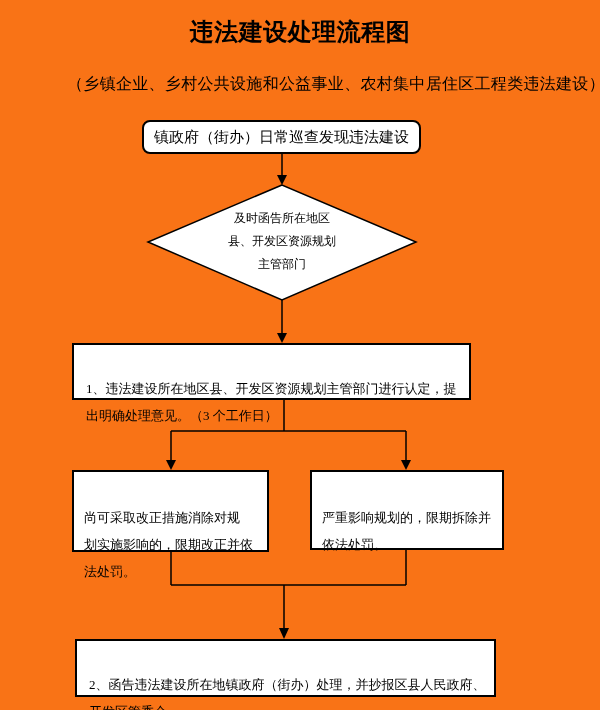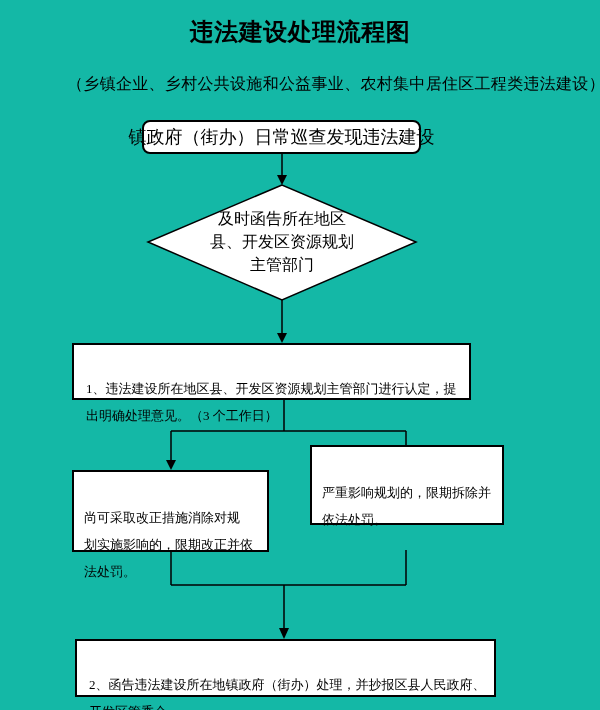--- a/index.html
+++ b/index.html
@@ -4,21 +4,21 @@
 <style>
   html, body {
     margin: 0;
     padding: 0;
     background: #ffffff;
   }
   .canvas {
     position: relative;
     width: 600px;
     height: 710px;
-    background: #14b8a6;
+    background: #f97316;
     overflow: hidden;
     color: #000000;
   }
   .title {
     position: absolute;
     top: 16px;
     left: 0;
     width: 600px;
     text-align: center;
     font-family: "Liberation Sans", sans-serif;
@@ -55,50 +55,50 @@
     color: #000000;
   }
   .box-start {
     left: 142px; top: 120px;
     width: 279px; height: 34px;
     border-radius: 8px;
     display: flex;
     align-items: center;
     justify-content: center;
     white-space: nowrap;
-    font-size: 18px;
+    font-size: 15px;
     line-height: normal;
   }
   .box-step1 {
     left: 72px; top: 343px;
     width: 399px; height: 57px;
     padding: 3px 6px 0 12px;
   }
   .box-branch-left {
     left: 72px; top: 470px;
     width: 197px; height: 82px;
     padding: 5px 7px 0 10px;
   }
   .box-branch-right {
-    left: 310px; top: 445px;
+    left: 310px; top: 470px;
     width: 194px; height: 80px;
     padding: 5px 6px 0 10px;
   }
   .box-step2 {
     left: 75px; top: 639px;
     width: 421px; height: 58px;
     padding: 3px 6px 8px 12px;
   }
   .diamond-label {
     position: absolute;
     left: 162px; top: 207px;
     width: 240px;
     text-align: center;
     font-family: Liberation Sans, sans-serif;
-    font-size: 16px;
+    font-size: 12px;
     line-height: 23px;
     white-space: pre-line;
   }
 </style>
 </head>
 <body>
 
 <div class="canvas">
 
   <div class="title">违法建设处理流程图</div>

